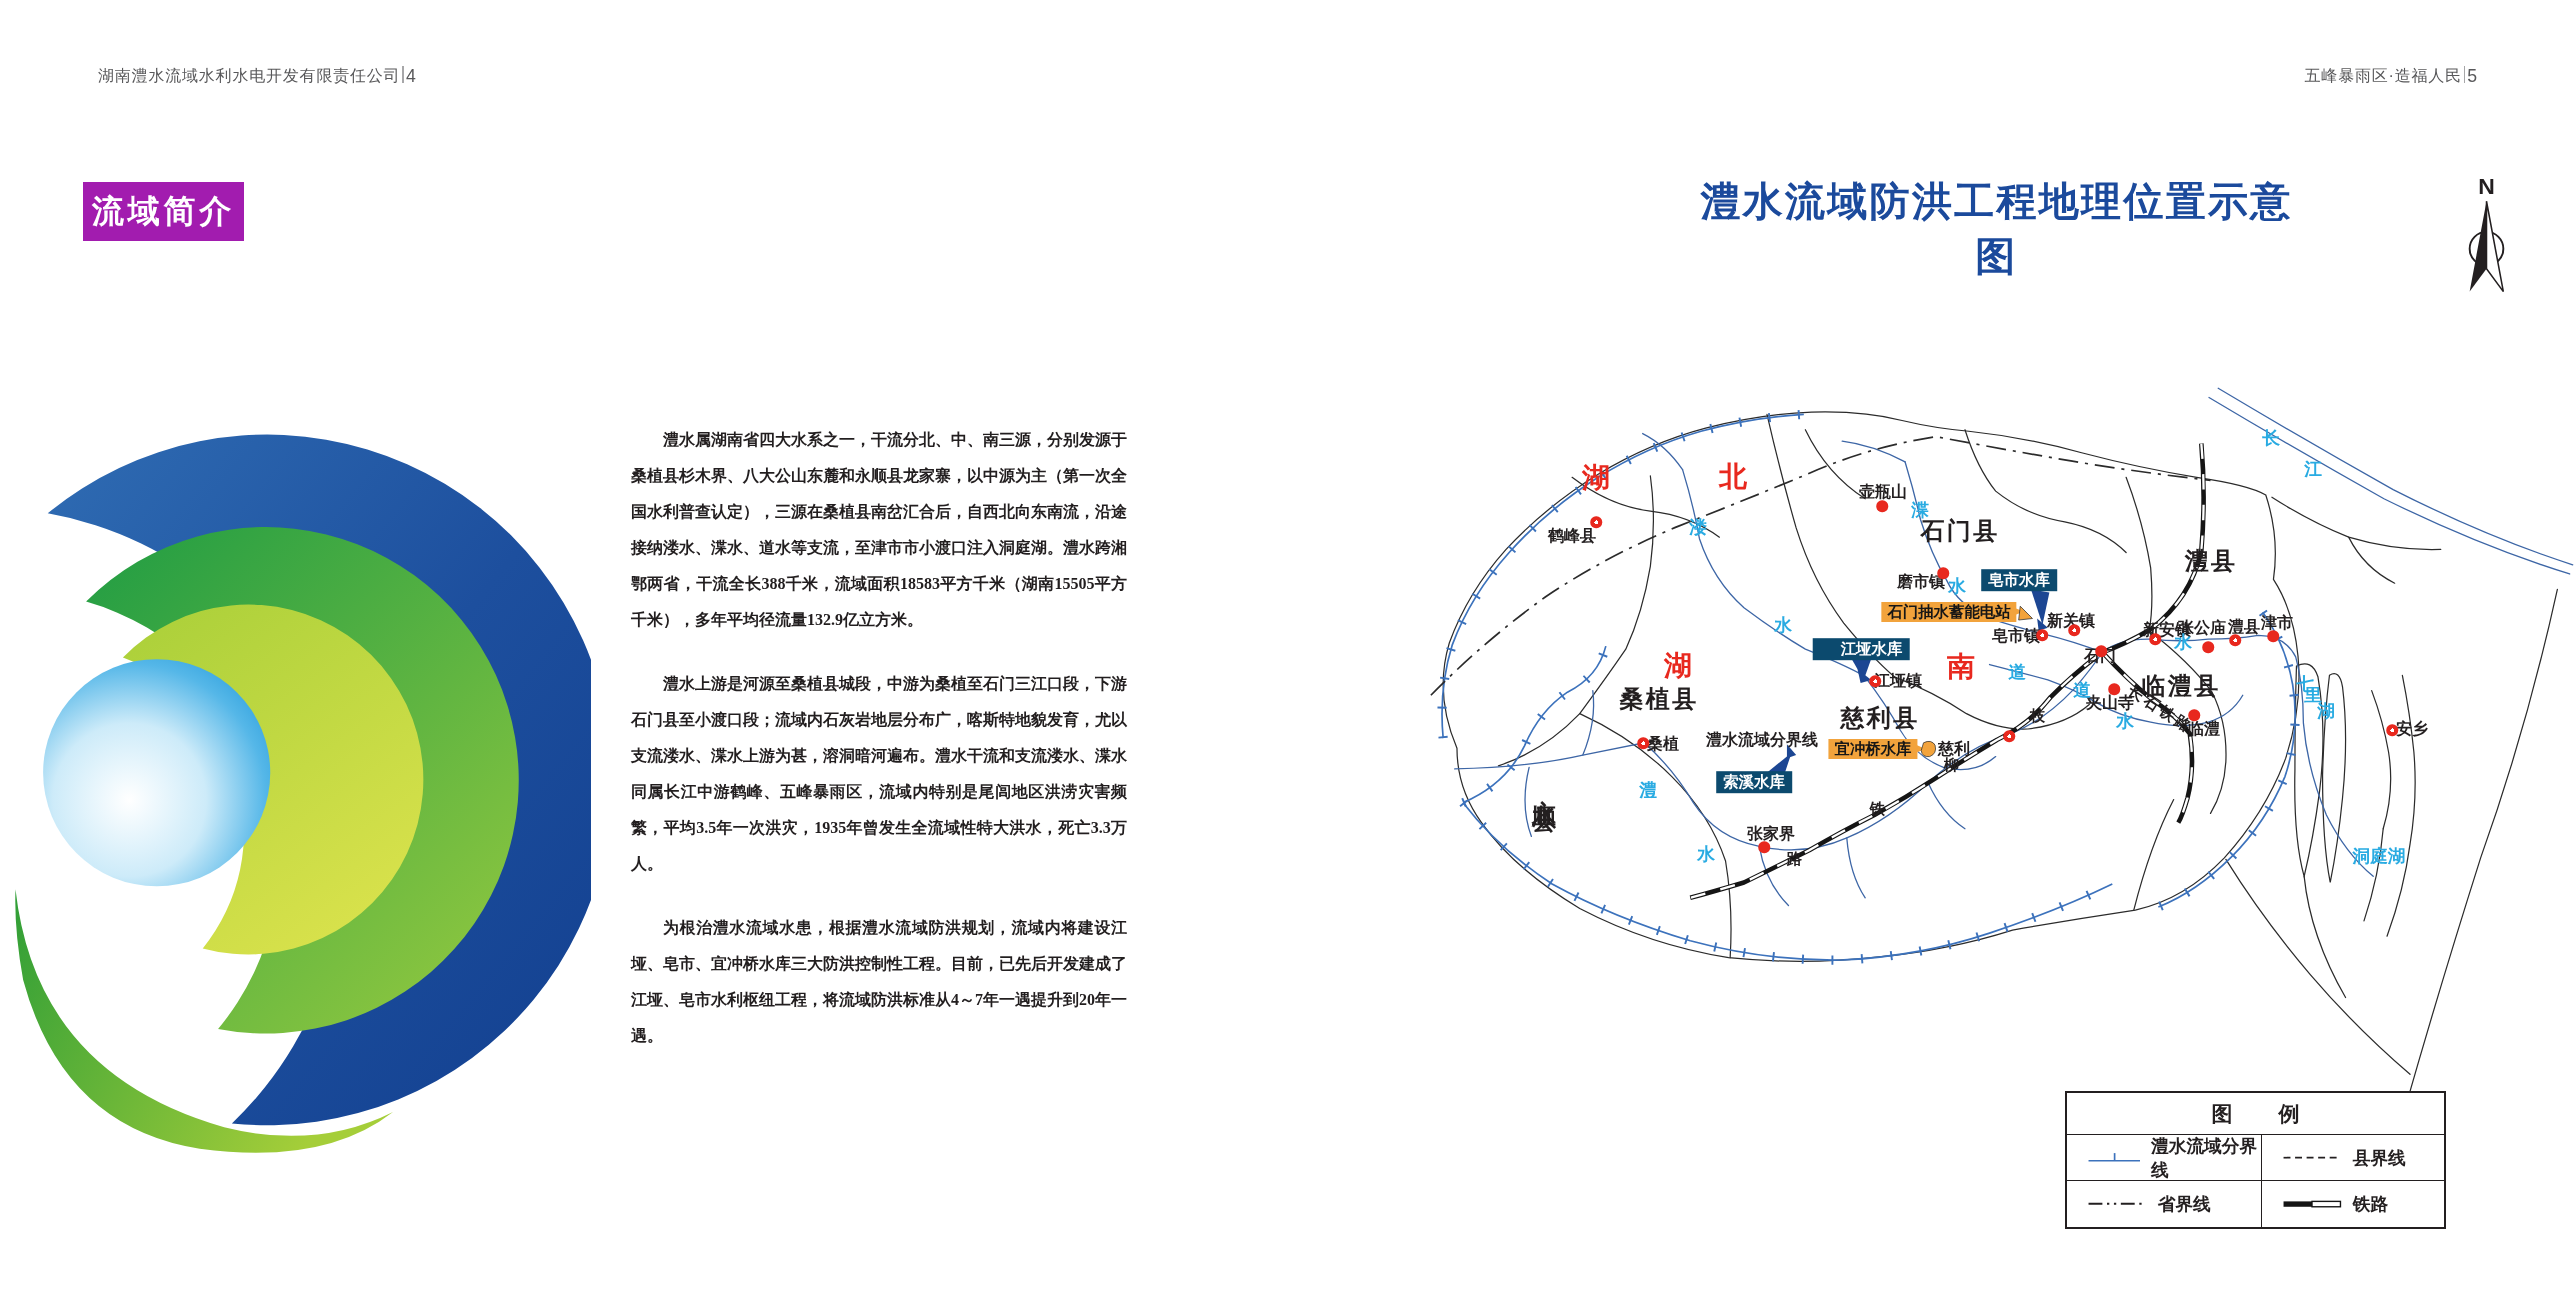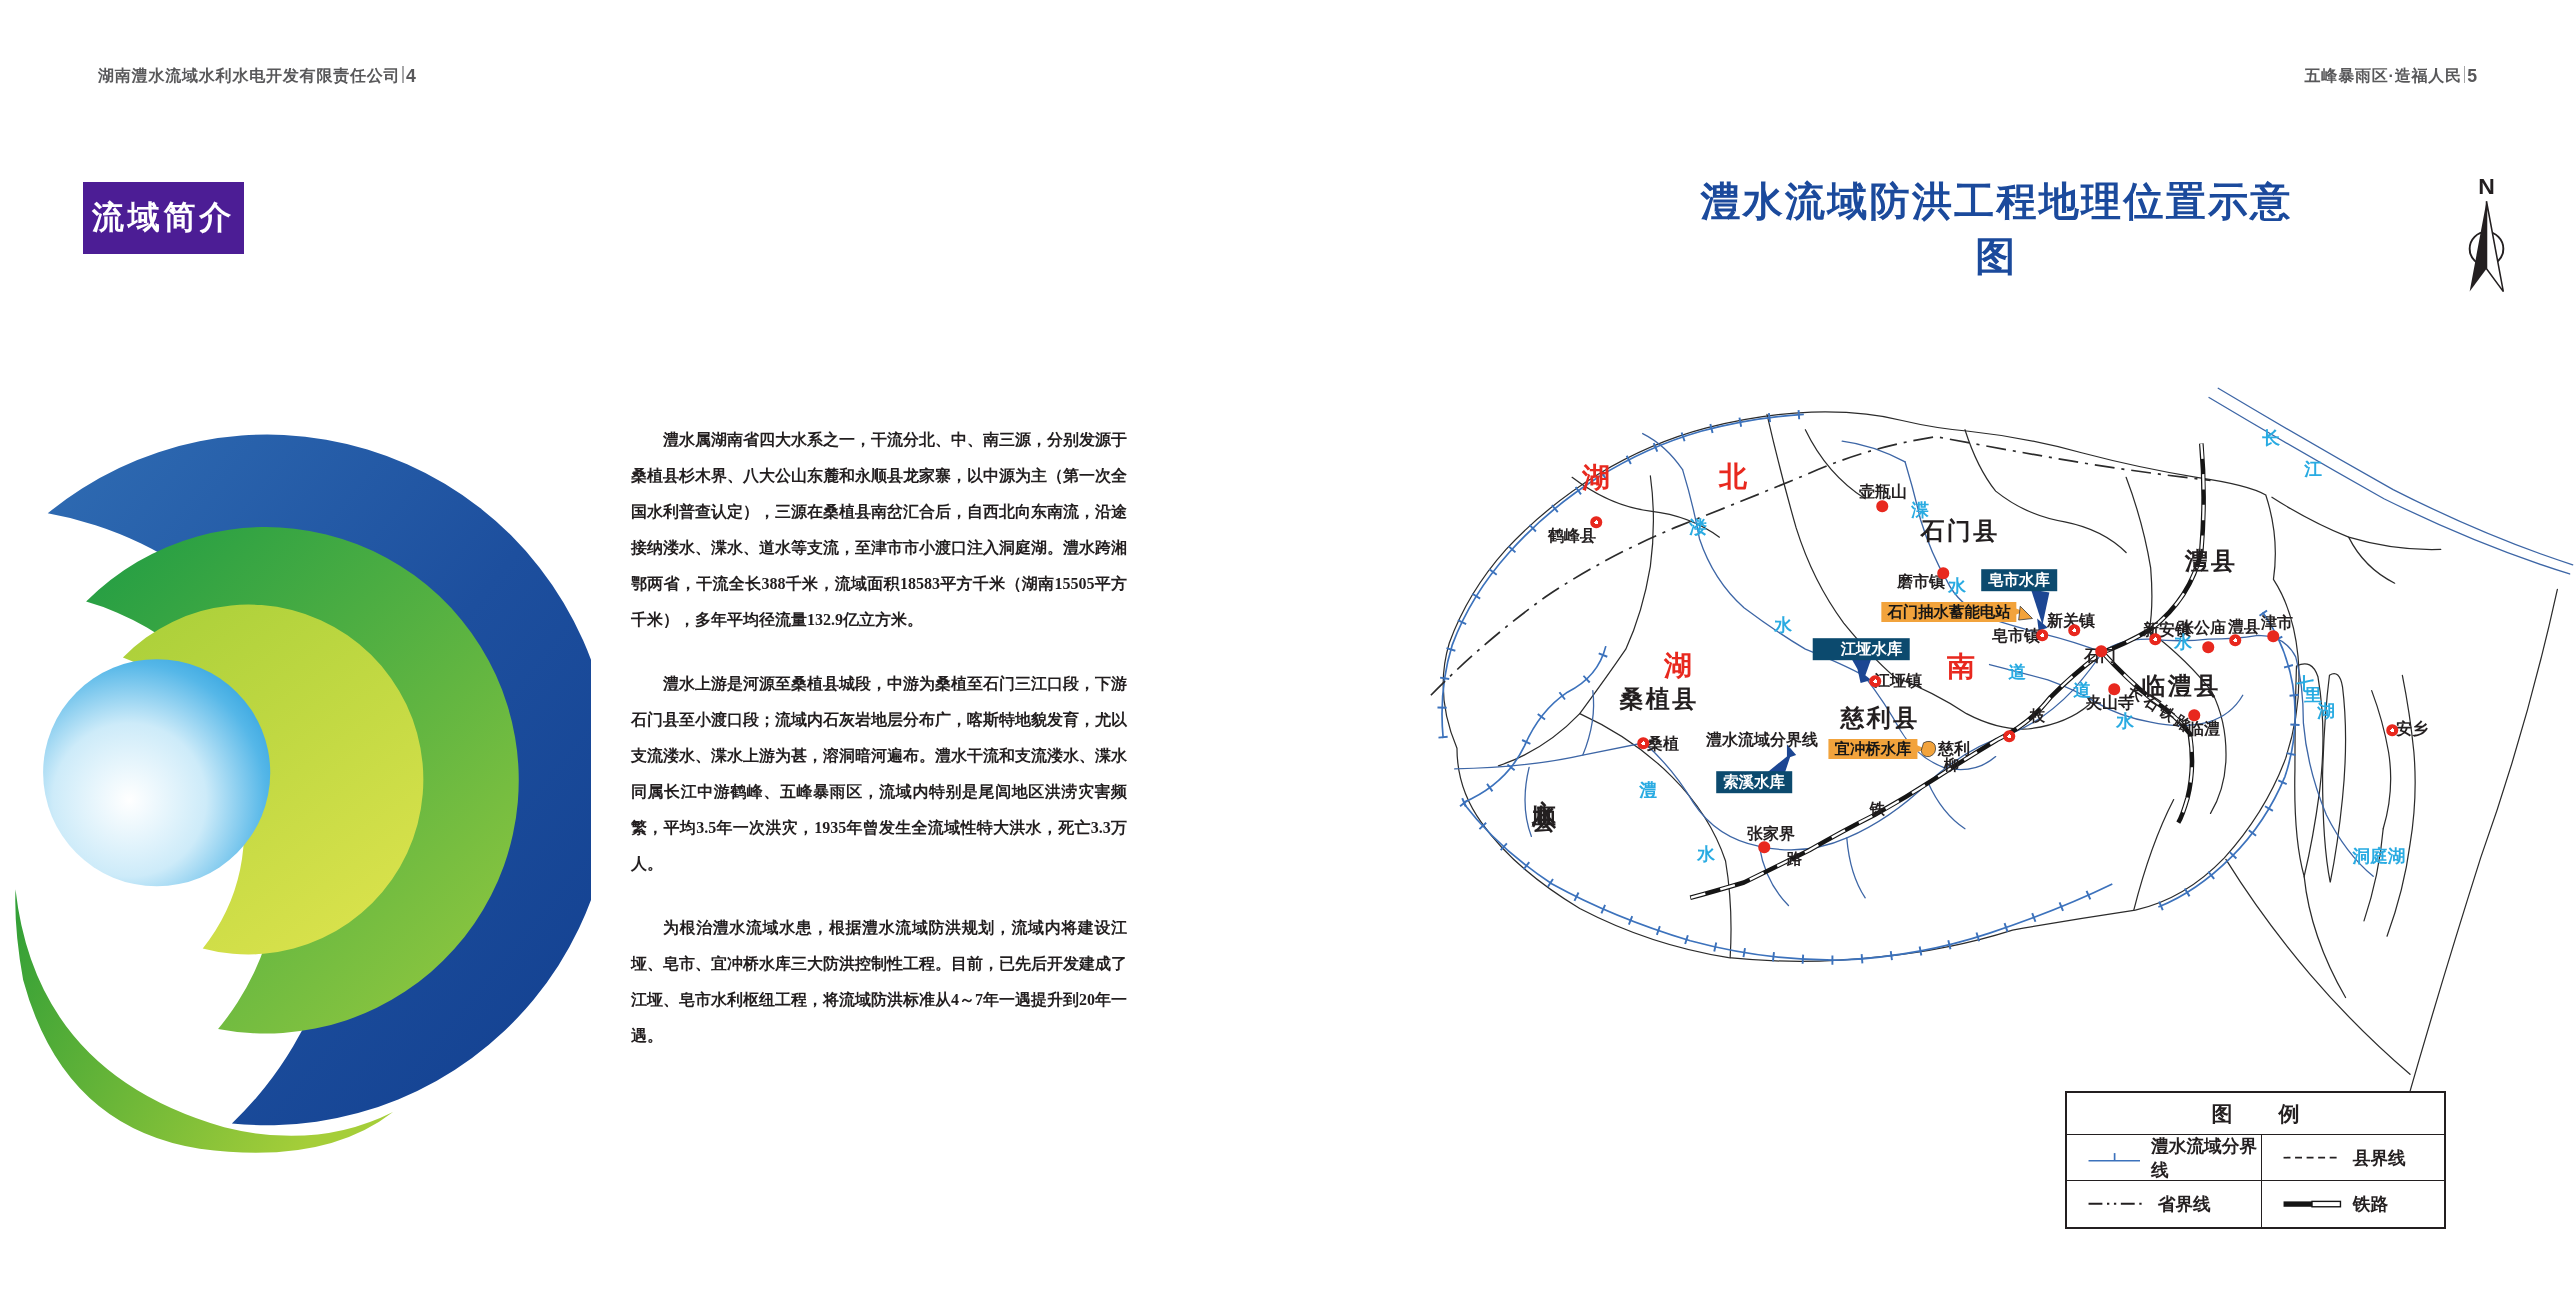--- a/index.html
+++ b/index.html
@@ -1,28 +1,28 @@
 <!DOCTYPE html>
 <html style="font-size:12.3px"><head>
 <meta charset="utf-8">
 <style>
   html,body{margin:0;padding:0;background:#ffffff;}
   .canvas{position:relative;width:2576px;height:1306px;background:#ffffff;overflow:hidden;
           font-family:"Liberation Sans",sans-serif;color:#231f20;}
 
   
   .hdr{position:absolute;top:66px;display:flex;align-items:flex-start;gap:2px;
-       color:#58585a;font-size:16px;font-weight:700;letter-spacing:0.8px;}
+       color:#58585a;font-size:16px;font-weight:400;letter-spacing:0.8px;}
   .hdr .sep{width:1.5px;height:17px;background:#a7a7a9;}
   .hdr .num{font-size:17.7px;color:#58585a;}
   #hdr-left{left:98px;}
   #hdr-right{right:98px;}
 
   
-  .title-box{position:absolute;left:83px;top:182px;width:161px;height:72px;background:#4c1d95;
+  .title-box{position:absolute;left:83px;top:182px;width:161px;height:59px;background:#a21caf;
              color:#ffffff;display:flex;align-items:center;justify-content:center;
              font-size:32px;font-weight:700;letter-spacing:3.8px;}
   .body-text{position:absolute;left:631px;top:422px;width:496px;color:#221e1f;
              font-family:"Liberation Serif",serif;font-weight:700;font-size:16px;
              line-height:36px;text-align:justify;}
   .body-text p{margin:0 0 28px 0;text-indent:2em;}
   .logo{position:absolute;left:-6.1px;top:398px;width:597px;height:764px;}
 
   
   .map-title{position:absolute;left:1697px;top:174px;width:599px;text-align:center;

